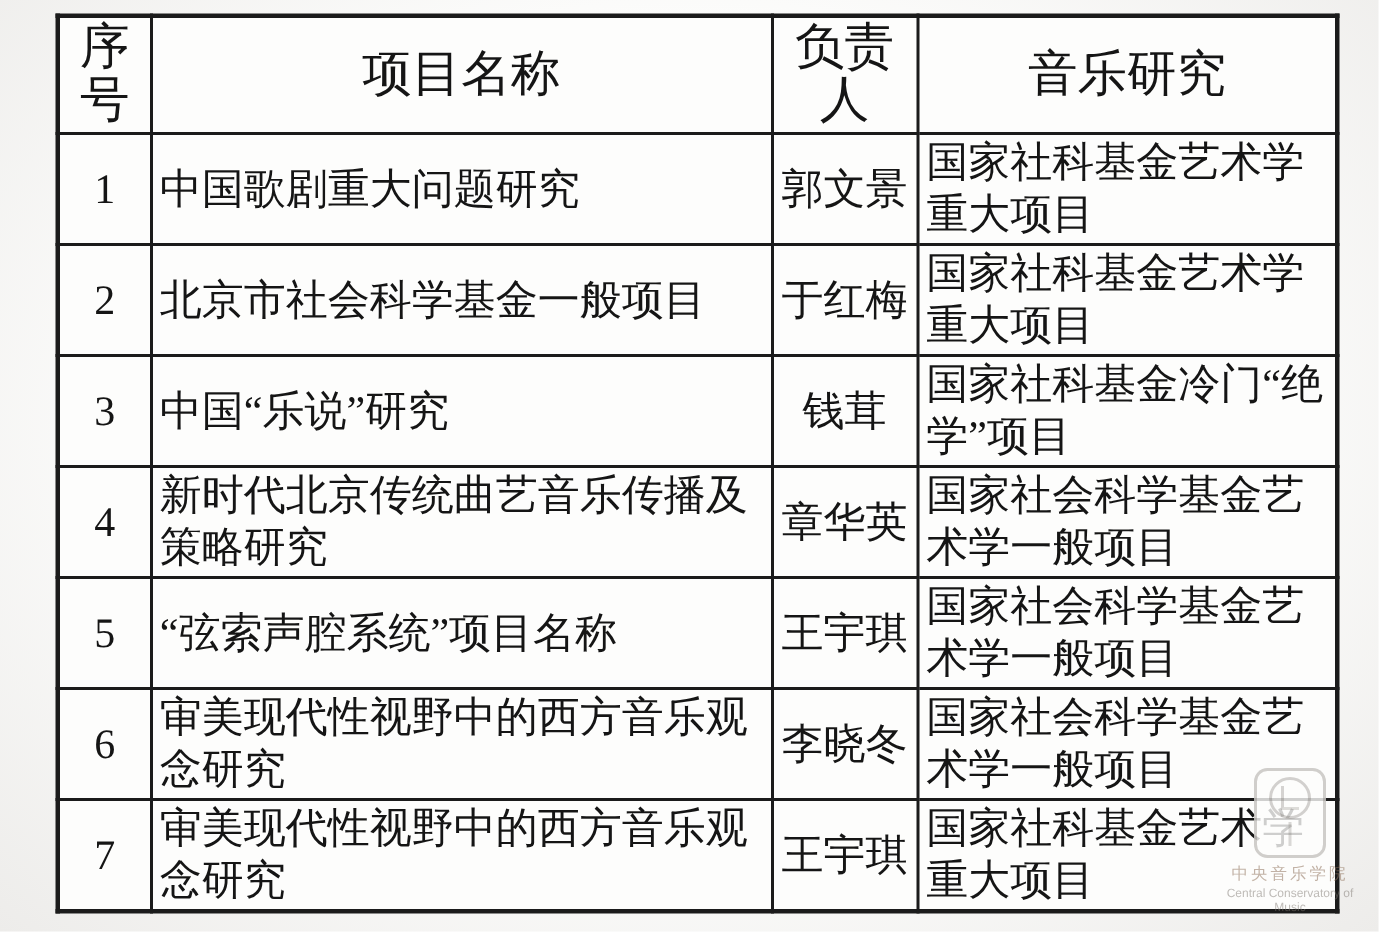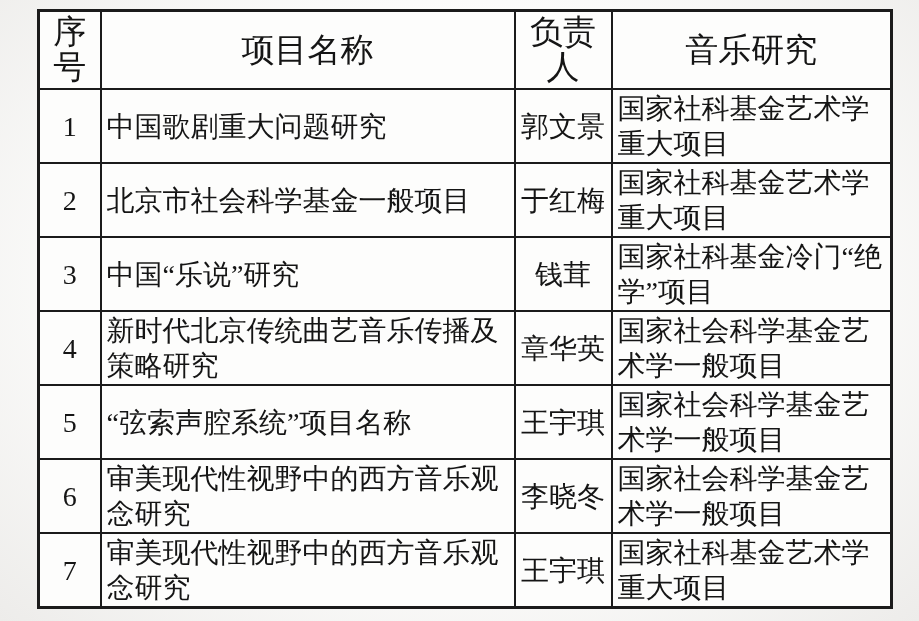--- a/index.html
+++ b/index.html
@@ -180,14 +180,22 @@
         </tr>
         <tr>
           <td class="c-no">7</td>
           <td class="c-name">审美现代性视野中的西方音乐观念研究</td>
           <td class="c-leader">王宇琪</td>
           <td class="c-category">国家社科基金艺术学重大项目</td>
         </tr>
       </tbody>
   </table>
 
+  <div class="watermark">
+    <div class="wm-badge">
+      <div class="wm-ring"></div>
+      <div class="wm-stem"></div>
+    </div>
+    <div class="wm-cn">中央音乐学院</div>
+    <div class="wm-en">Central Conservatory of Music</div>
+  </div>
 
 </div>
 
 </body></html>

